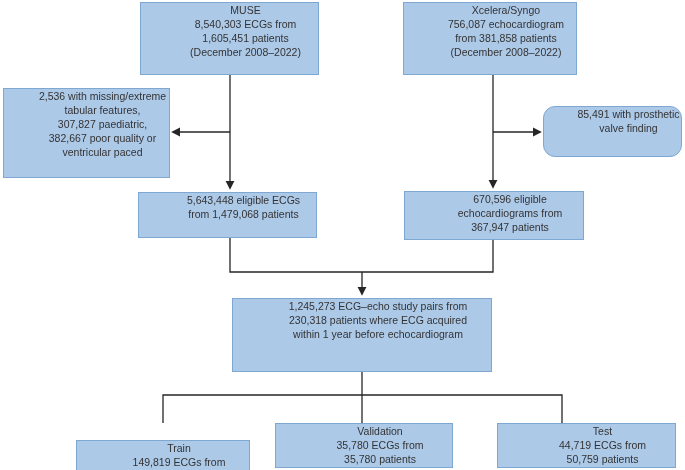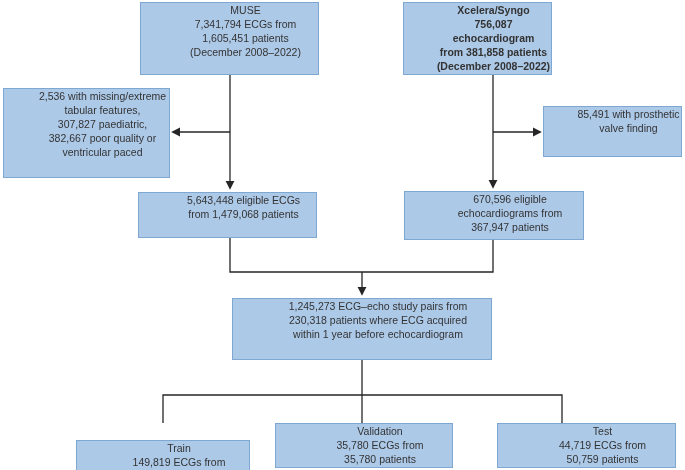--- a/index.html
+++ b/index.html
@@ -59,57 +59,57 @@
     <line x1="493" y1="75" x2="493" y2="187" marker-end="url(#arrow)"></line>
     <line x1="493" y1="132" x2="540" y2="132" marker-end="url(#arrow)"></line>
     <polyline points="230,238 230,272 493,272 493,240"></polyline>
     <line x1="362" y1="272" x2="362" y2="294" marker-end="url(#arrow)"></line>
     <line x1="362" y1="360" x2="362" y2="423"></line>
     <polyline points="163,423 163,395 562,395 562,423"></polyline>
   </svg>
 
   <div class="box" style="left:140px; top:2px; width:179px; height:73px;">
     <div class="ln">MUSE</div>
-    <div class="ln">7,341,794 ECGs from</div>
+    <div class="ln">8,540,303 ECGs from</div>
     <div class="ln">1,605,451 patients</div>
     <div class="ln">(December 2008–2022)</div>
   </div>
 
-  <div class="box" style="left:403px; top:2px; width:149px; height:73px;font-weight:bold;">
+  <div class="box" style="left:403px; top:2px; width:174px; height:73px;">
     <div class="ln">Xcelera/Syngo</div>
     <div class="ln">756,087 echocardiogram</div>
     <div class="ln">from 381,858 patients</div>
     <div class="ln">(December 2008–2022)</div>
   </div>
 
   <div class="box" style="left:3px; top:88px; width:167px; height:90px;">
     <div class="ln">2,536 with missing/extreme</div>
     <div class="ln">tabular features,</div>
     <div class="ln">307,827 paediatric,</div>
     <div class="ln">382,667 poor quality or</div>
     <div class="ln">ventricular paced</div>
   </div>
 
-  <div class="box" style="left:543px; top:106px; width:139px; height:51px;">
+  <div class="box" style="left:543px; top:106px; width:139px; height:51px;border-radius:12px;">
     <div class="ln">85,491 with prosthetic</div>
     <div class="ln">valve finding</div>
   </div>
 
   <div class="box" style="left:138px; top:192px; width:179px; height:46px;">
     <div class="ln">5,643,448 eligible ECGs</div>
     <div class="ln">from 1,479,068 patients</div>
   </div>
 
   <div class="box" style="left:404px; top:191px; width:180px; height:49px;">
     <div class="ln">670,596 eligible</div>
     <div class="ln">echocardiograms from</div>
     <div class="ln">367,947 patients</div>
   </div>
 
-  <div class="box" style="left:232px; top:298px; width:260px; height:62px;">
+  <div class="box" style="left:232px; top:298px; width:260px; height:74px;">
     <div class="ln">1,245,273 ECG–echo study pairs from</div>
     <div class="ln">230,318 patients where ECG acquired</div>
     <div class="ln">within 1 year before echocardiogram</div>
   </div>
 
   <div class="box" style="left:76px; top:404px; width:174px; height:45px;margin-top:36px;">
     <div class="ln">Train</div>
     <div class="ln">149,819 ECGs from</div>
     <div class="ln">335,211 patients</div>
   </div>

